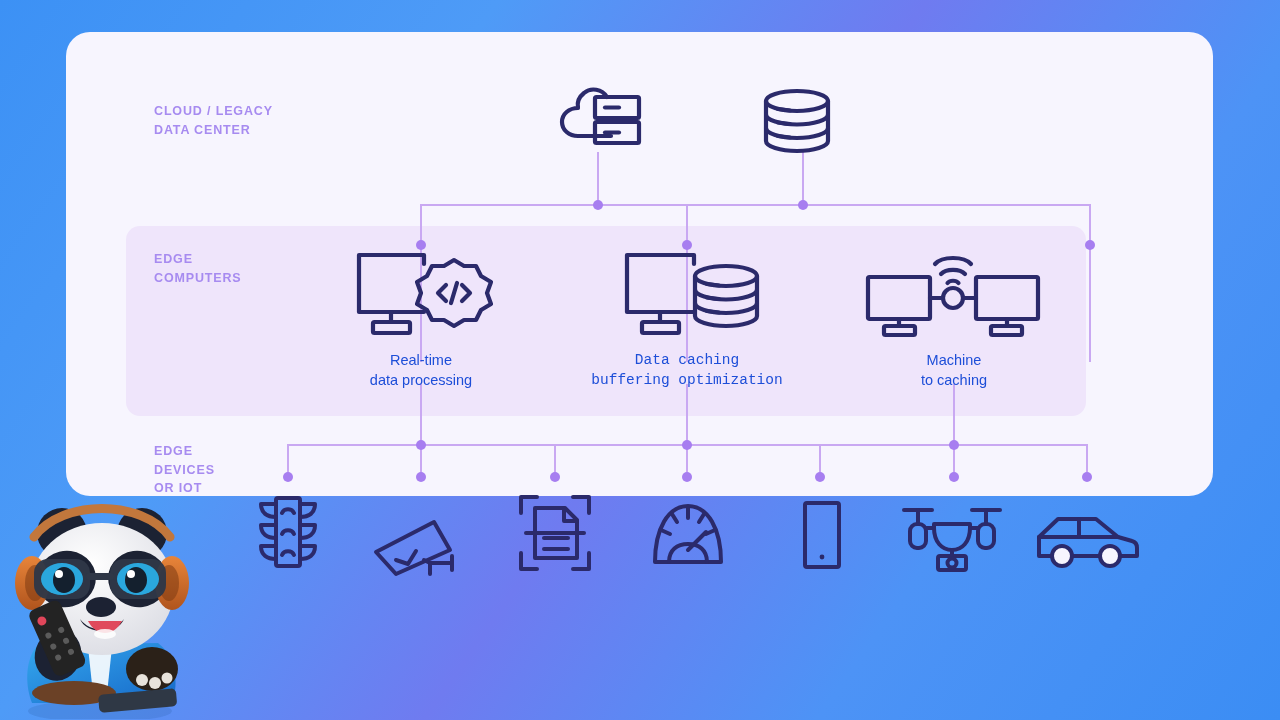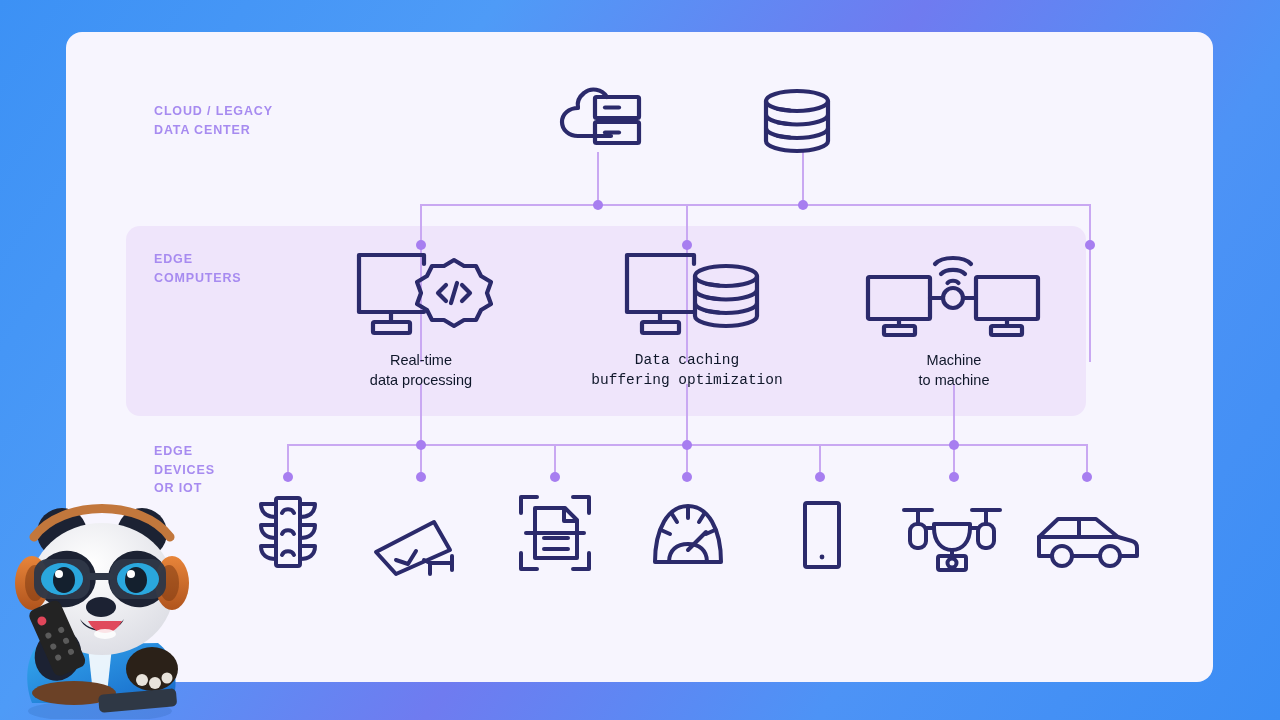--- a/index.html
+++ b/index.html
@@ -3,37 +3,37 @@
 <meta charset="utf-8">
 <style>
   * { margin:0; padding:0; box-sizing:border-box; }
   html,body { width:1280px; height:720px; overflow:hidden; }
   body {
     font-family: "Liberation Sans", sans-serif;
     background: linear-gradient(125deg, #3c91f5 0%, #4e9bf7 28%, #6f7bf0 52%, #4d93f6 74%, #3b8df4 100%);
     position:relative;
   }
   #card {
-    position:absolute; left:66px; top:32px; width:1147px; height:650px;
-    background:#f7f5fe; border-radius:16px;
+    position:absolute; left:66px; top:32px; width:1147px; height:464px;
+    background:#f7f5fe; border-radius:24px;
   }
   .band {
     position:absolute; left:60px; top:194px; width:960px; height:190px;
     background:#efe5fb; border-radius:14px;
   }
   .tier-label {
     position:absolute; font-size:12.5px; font-weight:bold; letter-spacing:.85px;
     line-height:18.5px; color:#a78bf0; text-transform:uppercase; white-space:pre-line;
   }
   #lbl-cloud { left:88px; top:70px; }
   #lbl-edgec { left:88px; top:218px; }
   #lbl-iot   { left:88px; top:410px; }
   .node-cap {
     position:absolute; width:230px; text-align:center; font-size:14.5px;
-    line-height:20px; color:#0f172a; white-space:pre-line;
+    line-height:20px; color:#1d4ed8; white-space:pre-line;
   }
   .icon { position:absolute; }
   .icon svg { display:block; }
   #wires { position:absolute; left:0; top:0; width:1147px; height:650px; pointer-events:none; }
   #panda { position:absolute; left:2px; top:497px; width:196px; height:222px; }
 </style>
 </head>
 <body>
 
 <div id="card">
@@ -150,21 +150,21 @@
       <line x1="67" y1="54" x2="80" y2="54"></line>
       <line x1="100" y1="54" x2="113" y2="54"></line>
     </svg>
   </div>
 
   <div class="node-cap" style="left:240px; top:318px;">Real-time
 data processing</div>
   <div class="node-cap" style="left:506px; top:318px;font-family:Liberation Mono, monospace;">Data caching
 buffering optimization</div>
   <div class="node-cap" style="left:773px; top:318px;">Machine
-to machine</div>
+to caching</div>
 
   <div class="icon" style="left:189px; top:462px;">
     <svg width="66" height="76" viewBox="0 0 66 76" fill="none" stroke="#2b2a6b" stroke-width="4" stroke-linecap="round" stroke-linejoin="round">
       <rect x="21" y="4" width="24" height="68" rx="2"></rect>
       <path d="M21 10 L6 10 C6 19 12 23 21 23"></path>
       <path d="M45 10 L60 10 C60 19 54 23 45 23"></path>
       <path d="M21 31 L6 31 C6 40 12 44 21 44"></path>
       <path d="M45 31 L60 31 C60 40 54 44 45 44"></path>
       <path d="M21 52 L6 52 C6 61 12 65 21 65"></path>
       <path d="M45 52 L60 52 C60 61 54 65 45 65"></path>

